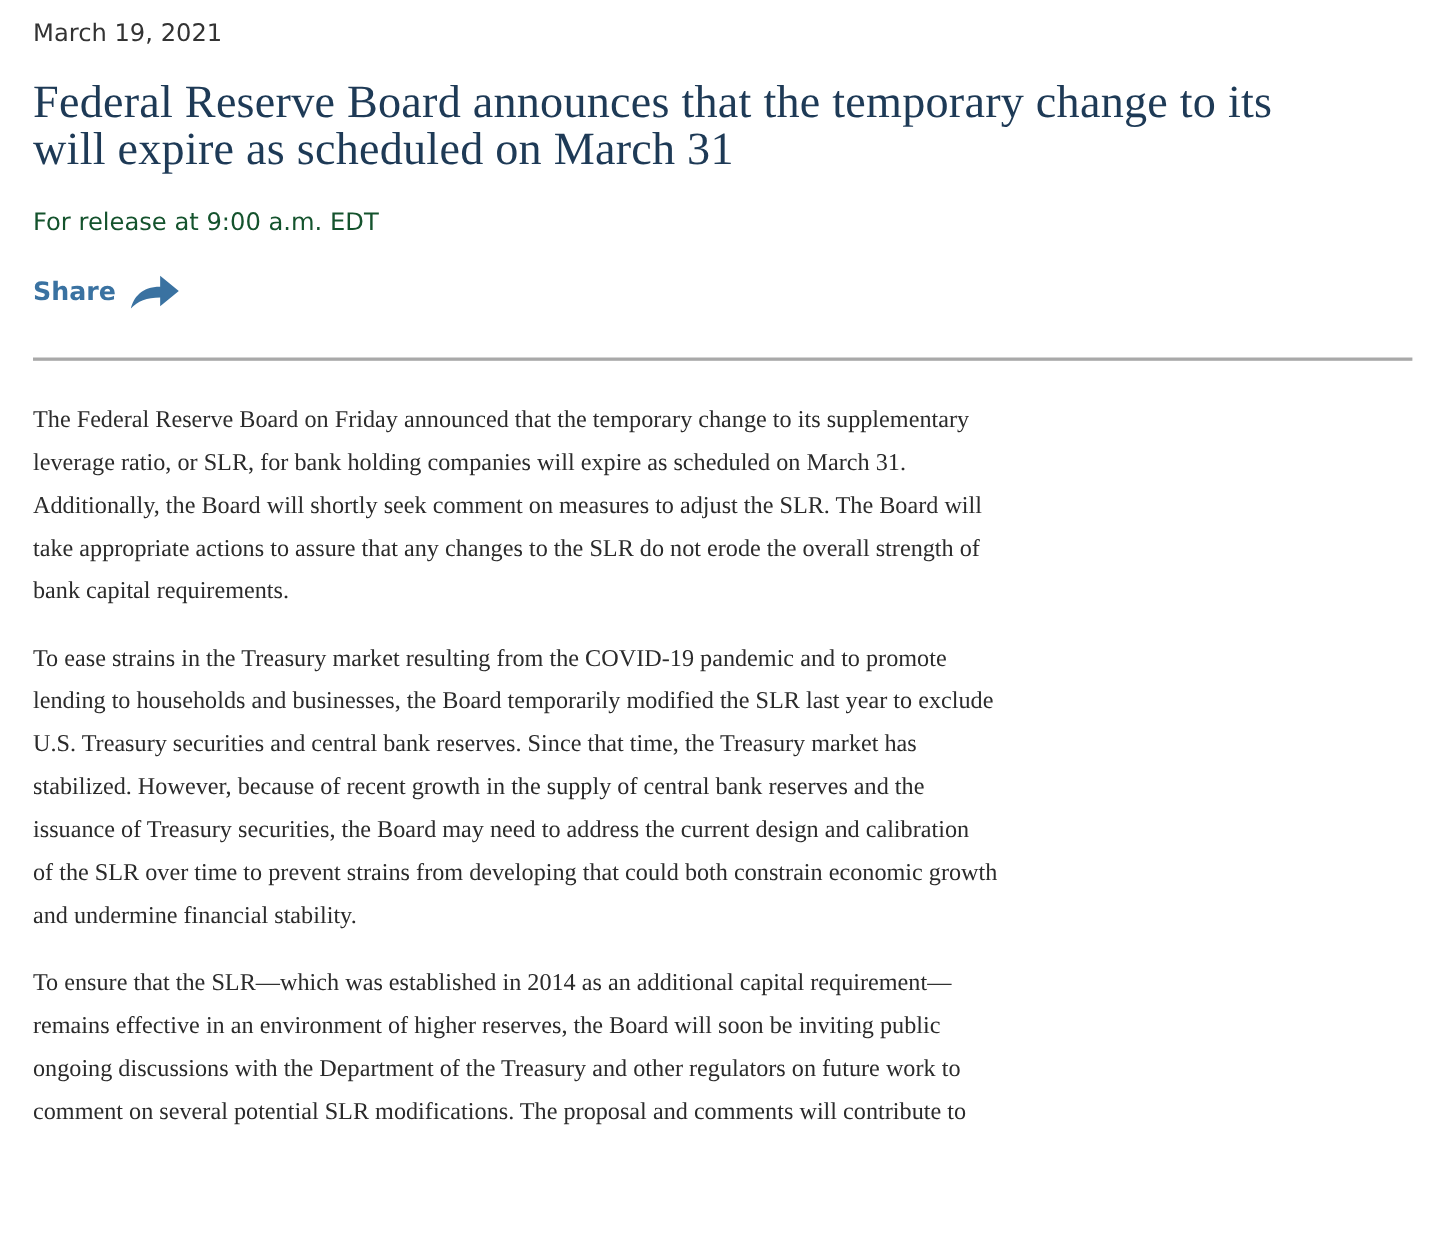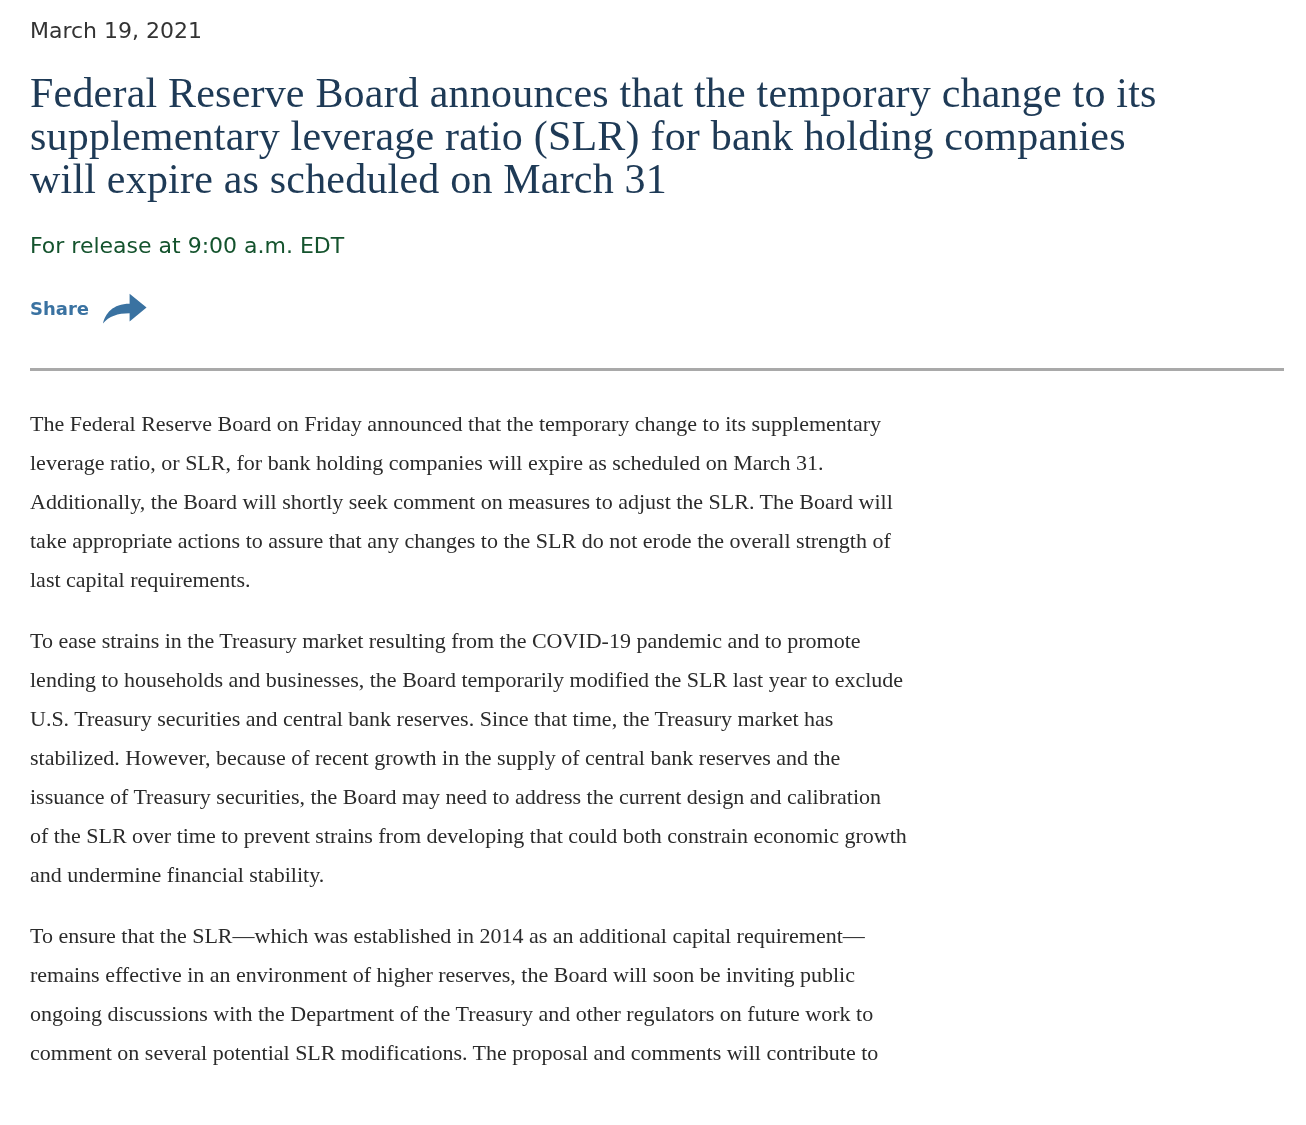--- a/index.html
+++ b/index.html
@@ -42,21 +42,21 @@
   .share {
     margin-top: 34px;
     display: flex;
     align-items: center;
     gap: 13px;
     width: max-content;
     cursor: pointer;
     text-decoration: none;
   }
   .share-label {
-    font-size: 18px;
+    font-size: 23px;
     line-height: 32px;
     font-weight: bold;
     color: #3a72a1;
   }
   .share-icon-svg { display: block; }
   .divider {
     border: 0;
     margin: 43px 0 0 0;
     height: 3px;
     width: 1254px;
@@ -75,21 +75,20 @@
 </style>
 </head>
 <body>
 
 <div class="page">
 
   <div class="date">March 19, 2021</div>
 
   <h1 class="title">
       <span class="line">Federal Reserve Board announces that the temporary change to its</span>
-      <span class="line">supplementary leverage ratio (SLR) for bank holding companies</span>
       <span class="line">will expire as scheduled on March 31</span>
     </h1>
 
   <div class="release-note">For release at 9:00 a.m. EDT</div>
 
   <a class="share">
     <span class="share-label">Share</span>
     <span>
       <svg class="share-icon-svg" width="46" height="32" viewBox="2.6 4.6 19 16.2" preserveAspectRatio="none" aria-hidden="true">
         <path d="M14 9 V5 l7 7 -7 7 v-4.1 c-5 0 -8.5 1.6 -11 5.1 1 -5 4 -10 11 -10 z" fill="#3a72a1"></path>
@@ -98,21 +97,21 @@
   </a>
 
   <hr class="divider">
 
   <div class="article">
       <p class="paragraph">
         <span class="line">The Federal Reserve Board on Friday announced that the temporary change to its supplementary</span>
         <span class="line">leverage ratio, or SLR, for bank holding companies will expire as scheduled on March 31.</span>
         <span class="line">Additionally, the Board will shortly seek comment on measures to adjust the SLR. The Board will</span>
         <span class="line">take appropriate actions to assure that any changes to the SLR do not erode the overall strength of</span>
-        <span class="line">last capital requirements.</span>
+        <span class="line">bank capital requirements.</span>
       </p>
       <p class="paragraph">
         <span class="line">To ease strains in the Treasury market resulting from the COVID-19 pandemic and to promote</span>
         <span class="line">lending to households and businesses, the Board temporarily modified the SLR last year to exclude</span>
         <span class="line">U.S. Treasury securities and central bank reserves. Since that time, the Treasury market has</span>
         <span class="line">stabilized. However, because of recent growth in the supply of central bank reserves and the</span>
         <span class="line">issuance of Treasury securities, the Board may need to address the current design and calibration</span>
         <span class="line">of the SLR over time to prevent strains from developing that could both constrain economic growth</span>
         <span class="line">and undermine financial stability.</span>
       </p>

